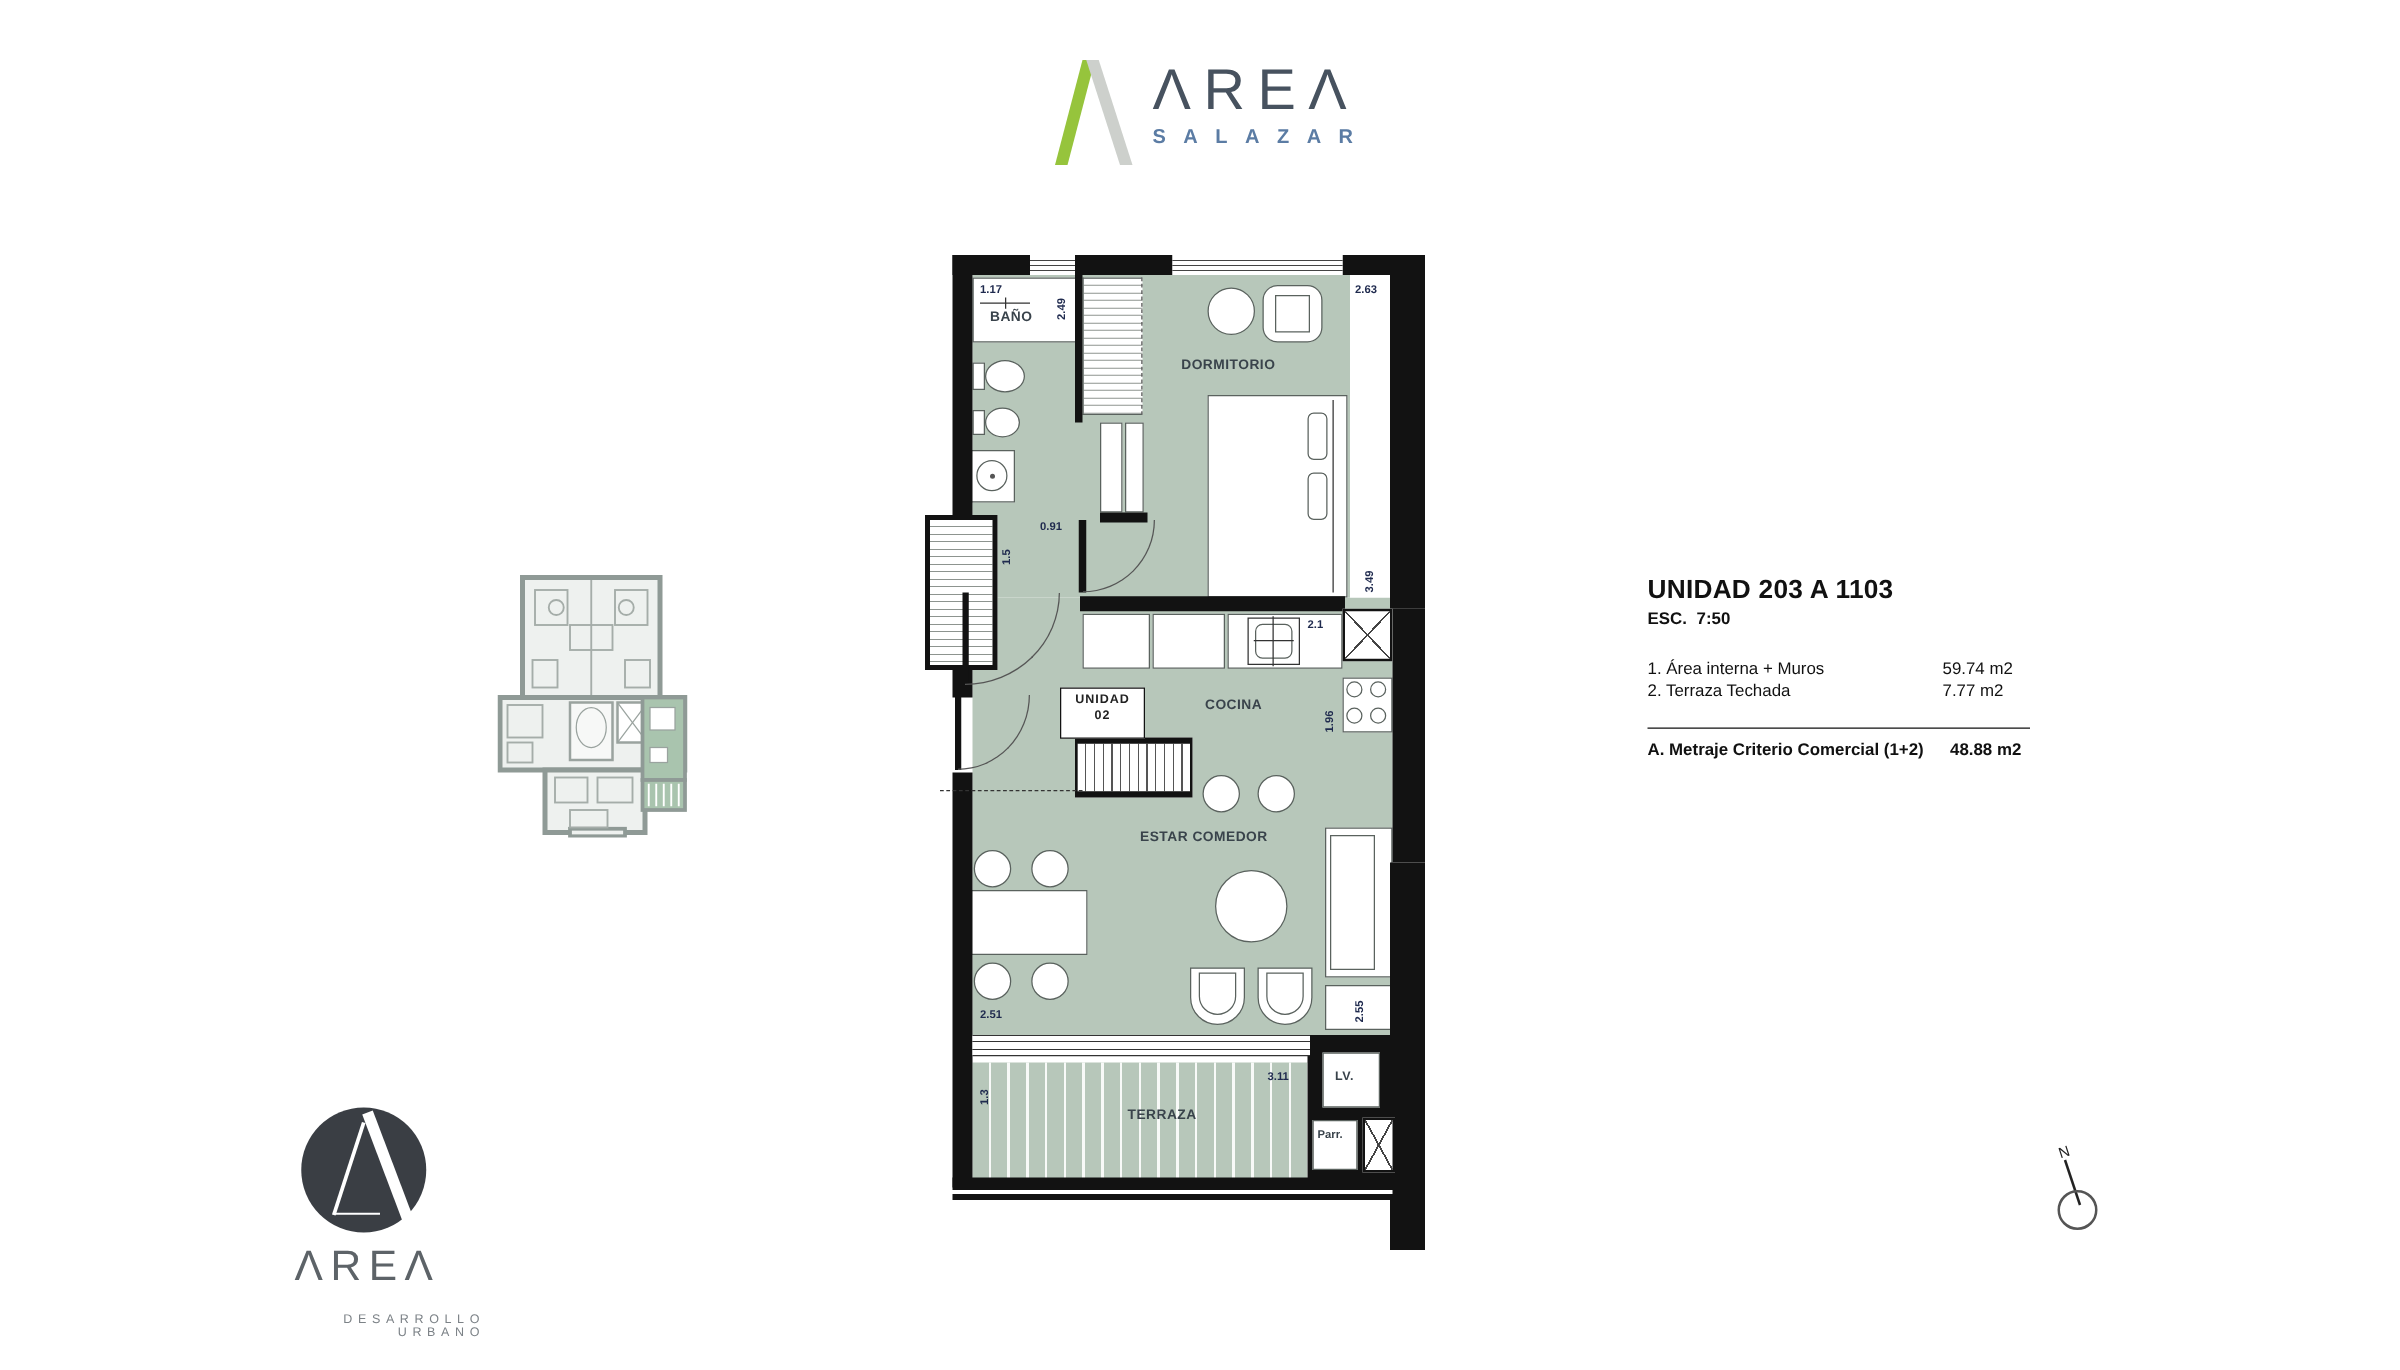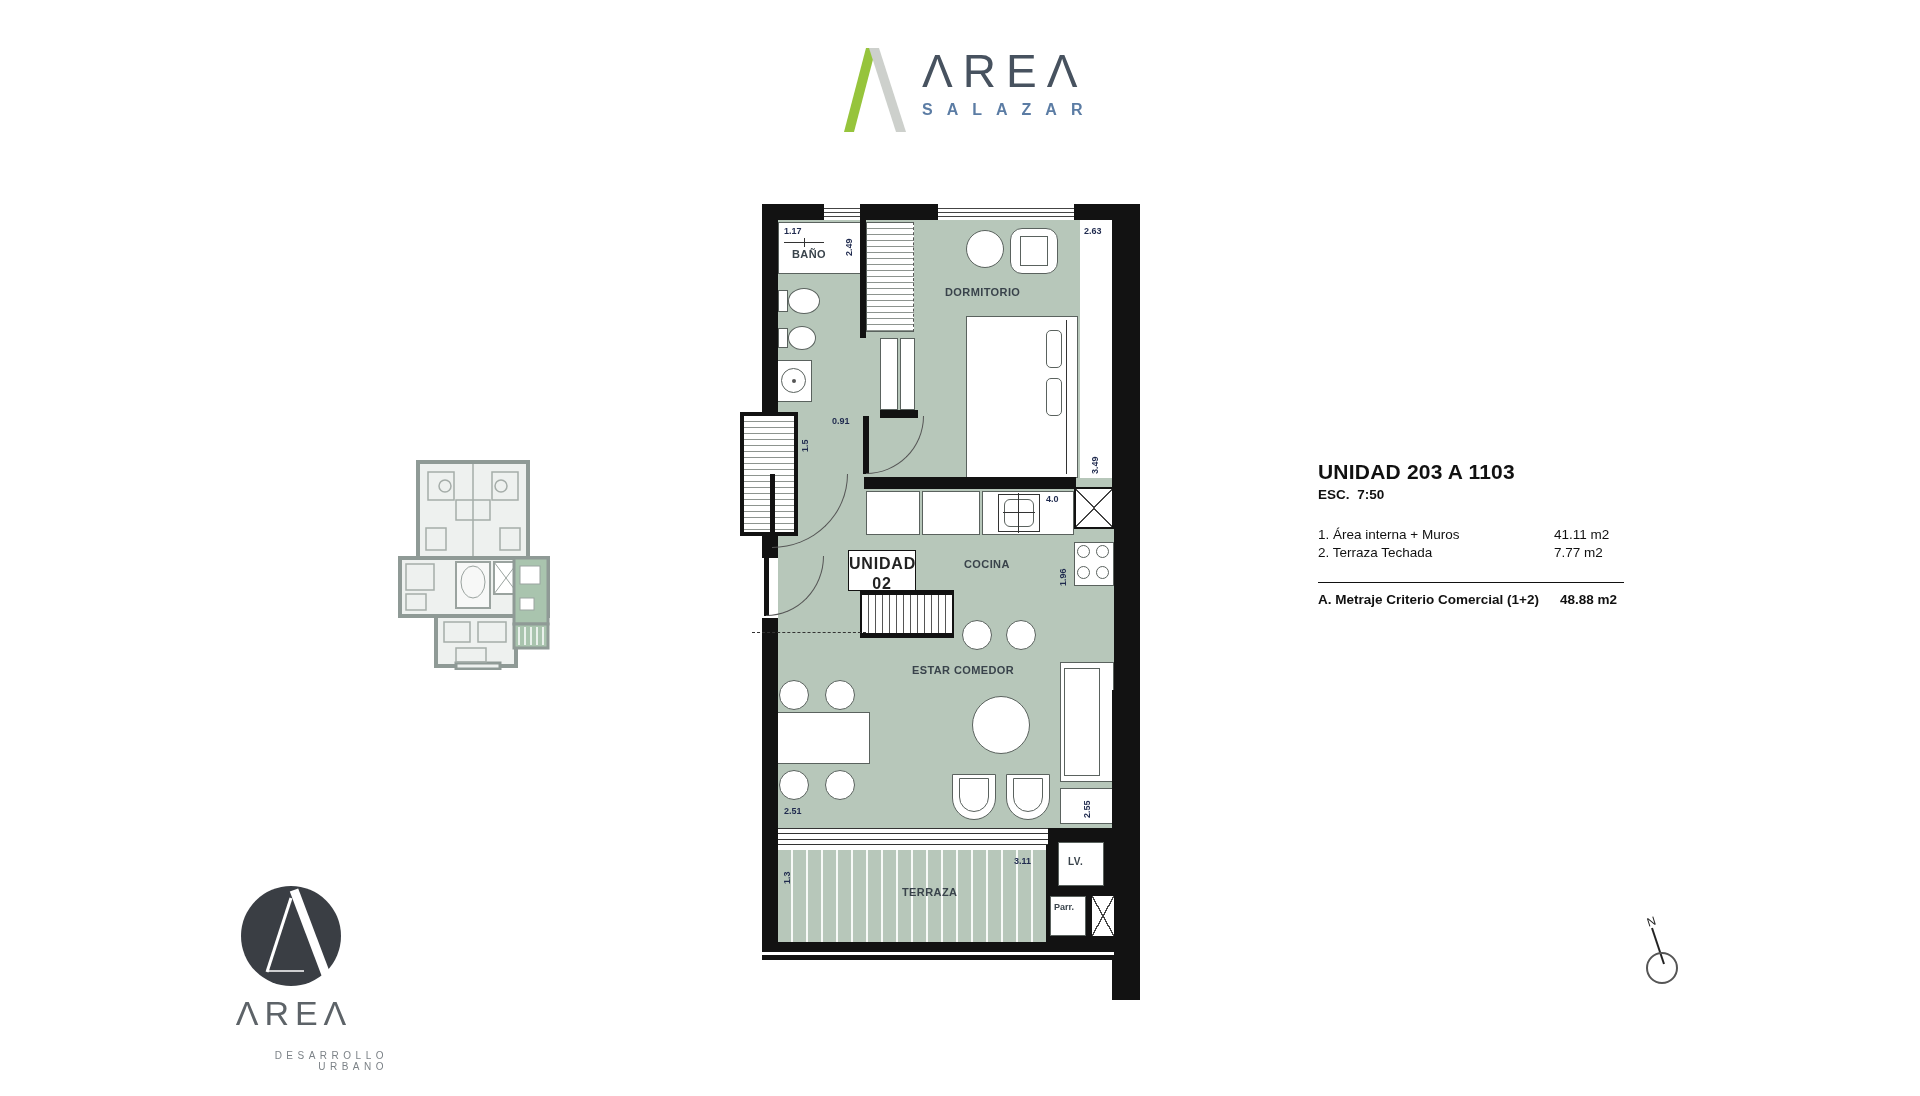--- a/index.html
+++ b/index.html
@@ -26,21 +26,21 @@
   .stripesH{background-color:#fff;background-image:repeating-linear-gradient(180deg,transparent 0 5px,#8d948f 5px 6px);}
   .stripesV{background-image:repeating-linear-gradient(90deg,transparent 0 13px,rgba(255,255,255,.9) 13px 15px);}
   .island{position:absolute;z-index:4;background-color:#fff;border:2px solid #121212;border-top-width:5px;border-bottom-width:5px;
           background-image:repeating-linear-gradient(90deg,transparent 0 6px,#555 6px 7px);box-sizing:border-box;}
   .xbox{position:absolute;z-index:6;background-color:#fff;border:2px solid #121212;box-sizing:border-box;
         background-image:linear-gradient(to top right,transparent calc(50% - .7px),#444 calc(50% - .7px) calc(50% + .7px),transparent calc(50% + .7px)),
                          linear-gradient(to bottom right,transparent calc(50% - .7px),#444 calc(50% - .7px) calc(50% + .7px),transparent calc(50% + .7px));}
   .thinline{position:absolute;z-index:8;background:#333;}
   .dashline{position:absolute;z-index:8;border-top:1.5px dashed #333;height:0;}
   .tagbox{position:absolute;z-index:8;background:#fff;border:1.6px solid #121212;text-align:center;
-          font-size:16px;font-weight:bold;letter-spacing:.8px;color:#222;line-height:1.25;padding-top:3px;}
+          font-size:10px;font-weight:bold;letter-spacing:.8px;color:#222;line-height:1.25;padding-top:3px;}
   
   .brandword{font-size:46px;letter-spacing:10px;color:#47525f;}
   .brandsub{font-size:16px;font-weight:bold;letter-spacing:14px;color:#5b7ca4;margin-top:3px;}
   .footword{font-size:34px;letter-spacing:6px;color:#5d6368;text-align:center;}
   .foottag{font-size:10px;letter-spacing:4.5px;color:#7c8287;text-align:right;margin-top:6px;}
   
   #info{position:absolute;left:1318px;top:460px;width:306px;color:#111;}
   #info .title{font-size:21px;font-weight:bold;letter-spacing:.2px;}
   #info .scale{font-size:13.5px;font-weight:bold;margin-top:3px;word-spacing:4px;}
   #info .rows{margin-top:24px;}
@@ -222,35 +222,35 @@
       <div>UNIDAD</div>
       <div>02</div>
     </div>
 
     <div class="dim" style="left:32px;top:36px;">1.17</div>
     <div class="dim v" style="left:92px;top:66px;">2.49</div>
     <div class="dim" style="left:332px;top:36px;">2.63</div>
     <div class="dim v" style="left:338px;top:284px;">3.49</div>
     <div class="dim v" style="left:48px;top:262px;">1.5</div>
     <div class="dim" style="left:80px;top:226px;">0.91</div>
-    <div class="dim" style="left:294px;top:304px;">4.0</div>
+    <div class="dim" style="left:294px;top:304px;">2.1</div>
     <div class="dim v" style="left:306px;top:396px;">1.96</div>
     <div class="dim" style="left:32px;top:616px;">2.51</div>
     <div class="dim v" style="left:330px;top:628px;">2.55</div>
     <div class="dim v" style="left:30px;top:694px;">1.3</div>
     <div class="dim" style="left:262px;top:666px;">3.11</div>
   </div>
 
   <div id="info">
     <div class="title">UNIDAD 203 A 1103</div>
     <div class="scale">ESC.  7:50</div>
     <div class="rows">
       <div class="row">
         <span class="rl">1. Área interna + Muros</span>
-        <span class="rv">41.11 m2</span>
+        <span class="rv">59.74 m2</span>
       </div>
       <div class="row">
         <span class="rl">2. Terraza Techada</span>
         <span class="rv">7.77 m2</span>
       </div>
     </div>
     <div class="rule"></div>
     <div class="total">
       <span class="rl">A. Metraje Criterio Comercial (1+2)</span>
       <span class="rv">48.88 m2</span>

